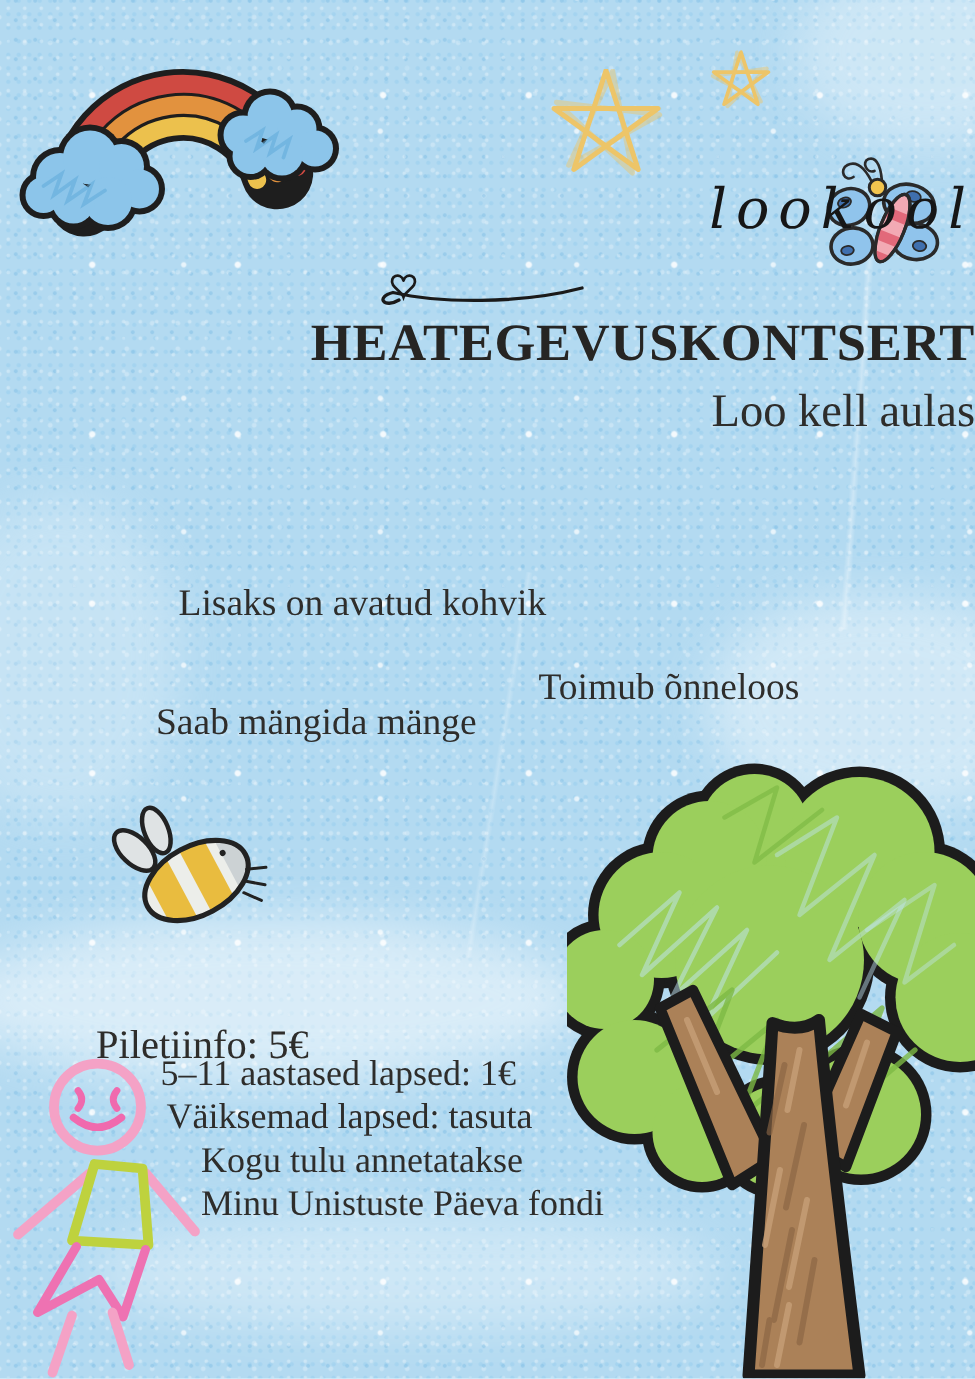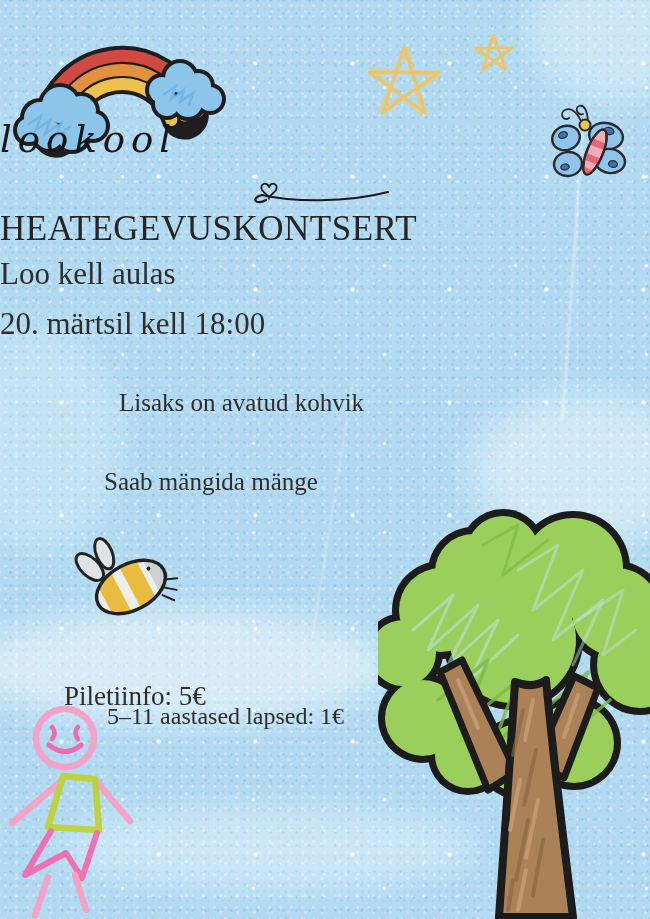--- a/index.html
+++ b/index.html
@@ -14,23 +14,23 @@
       radial-gradient(circle, rgba(255,255,255,.32) 1px, transparent 1.5px),
       radial-gradient(circle, rgba(132,192,230,.55) 1px, transparent 1.5px),
       radial-gradient(circle, rgba(255,255,255,.28) 1.3px, transparent 1.9px),
       radial-gradient(circle, rgba(150,205,238,.5) 1.1px, transparent 1.7px);
     background-size: 97px 113px, 131px 89px, 11px 11px, 13px 13px, 17px 17px, 7px 9px;
     background-position: 13px 7px, 57px 43px, 0 0, 4px 7px, 8px 3px, 2px 5px;
   }
   .softcloud{position:absolute; background:#ffffff; border-radius:50%; filter:blur(16px); pointer-events:none;}
   .crease{position:absolute; background:linear-gradient(90deg, transparent, rgba(255,255,255,.55), transparent); pointer-events:none;}
   .txt{position:absolute; white-space:nowrap;}
-  .center{left:0; width:650px; text-align:left;}
+  .center{left:0; width:650px; text-align:right;}
   .brand{top:118px; font-size:37px; font-style:italic; letter-spacing:6px; color:#161616; font-family:"DejaVu Serif",serif;}
-  .title{top:209px; font-size:35px; letter-spacing:.5px; color:#262523;}
+  .title{top:209px; font-size:35px; letter-spacing:.5px; color:#262523;font-weight:bold;}
   .venue{top:256px; font-size:31px;}
   .datetime{top:306px; font-size:31px;}
   .body25{font-size:25px;}
   .tickets-h{font-size:27px;}
   .small24{font-size:24px; line-height:29px;}
   svg{position:absolute; overflow:hidden;}
 </style>
 </head>
 <body>
 
@@ -141,23 +141,23 @@
   <div class="txt center brand">lookool</div>
   <svg style="left:222px;top:179px;" width="170" height="28" viewBox="0 0 170 28">
     <g stroke="#1a1a1a" fill="none" stroke-linecap="round">
       <path d="M47,8 c-2,-6 -10,-3 -7,3 c2,3 6,5 7,8 c1,-3 5,-5 7,-8 c3,-6 -5,-9 -7,-3" stroke-width="1.8"></path>
       <path d="M44,21 c-10,6 -16,-2 -4,-5 c30,7 84,8 126,-3" stroke-width="2.2"></path>
     </g>
   </svg>
 
   <div class="txt center title">HEATEGEVUSKONTSERT</div>
   <div class="txt center venue">Loo kell aulas</div>
-  <div class="txt center datetime">20. märtsil kell 18:00</div>
 
   <div class="txt body25" style="left:107px;top:389px;margin-left:12px;">Lisaks on avatud kohvik</div>
+  <div class="txt body25" style="left:359px;top:445px;">Toimub õnneloos</div>
   <div class="txt body25" style="left:104px;top:468px;">Saab mängida mänge</div>
 
   <svg style="left:56px;top:530px;" width="135" height="105" viewBox="0 0 135 105">
     <g transform="rotate(-28 75 57)">
       <ellipse cx="48" cy="20" rx="9" ry="17" transform="rotate(-18 48 20)" fill="#dfe3e4" stroke="#222" stroke-width="3"></ellipse>
       <ellipse cx="67" cy="15" rx="8" ry="16" transform="rotate(6 67 15)" fill="#dfe3e4" stroke="#222" stroke-width="3"></ellipse>
       <clipPath id="beebody">
           <ellipse cx="75" cy="57" rx="37" ry="23"></ellipse>
         </clipPath>
       <ellipse cx="75" cy="57" rx="37" ry="23" fill="#eceeea"></ellipse>
@@ -172,22 +172,27 @@
         <path d="M108,66 l12,5"></path>
           <path d="M104,73 l10,8"></path>
           <path d="M99,79 l8,10"></path>
       </g>
     </g>
   </svg>
 
   <div class="txt tickets-h" style="left:64px;top:642px;margin-top:39px;">Piletiinfo: 5€</div>
   <div class="txt small24" style="left:107px;top:702px;white-space:normal;">
     <div>5–11 aastased lapsed: 1€</div>
+    <div style="margin-left:4px;">Väiksemad lapsed: tasuta</div>
   </div>
 
+  <div class="txt small24" style="left:134px;top:760px;white-space:normal;">
+    <div>Kogu tulu annetatakse</div>
+    <div>Minu Unistuste Päeva fondi</div>
+  </div>
 
 
   <svg style="left:378px;top:500px;" width="272" height="419" viewBox="0 0 272 419">
     <g fill="#1c1c1c">
       <circle cx="125" cy="52" r="43"></circle>
         <circle cx="195" cy="68" r="57"></circle>
         <circle cx="95" cy="72" r="45"></circle>
         <circle cx="63" cy="110" r="49"></circle>
         <circle cx="25" cy="153" r="40"></circle>
         <circle cx="135" cy="140" r="70"></circle>

